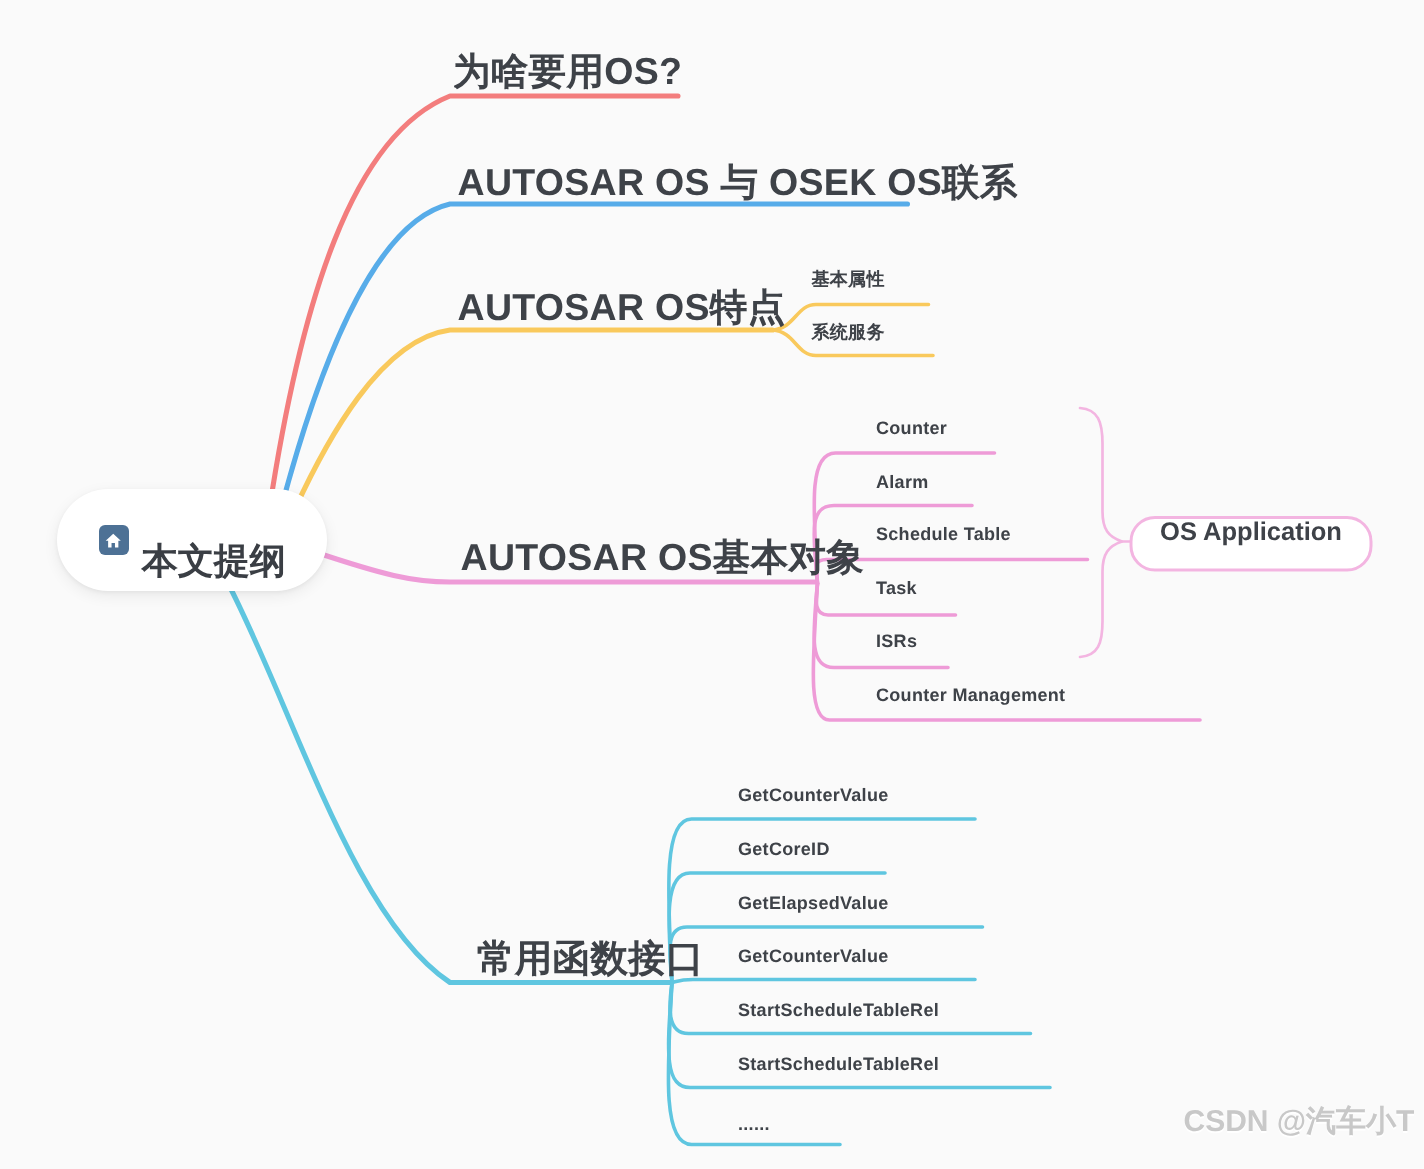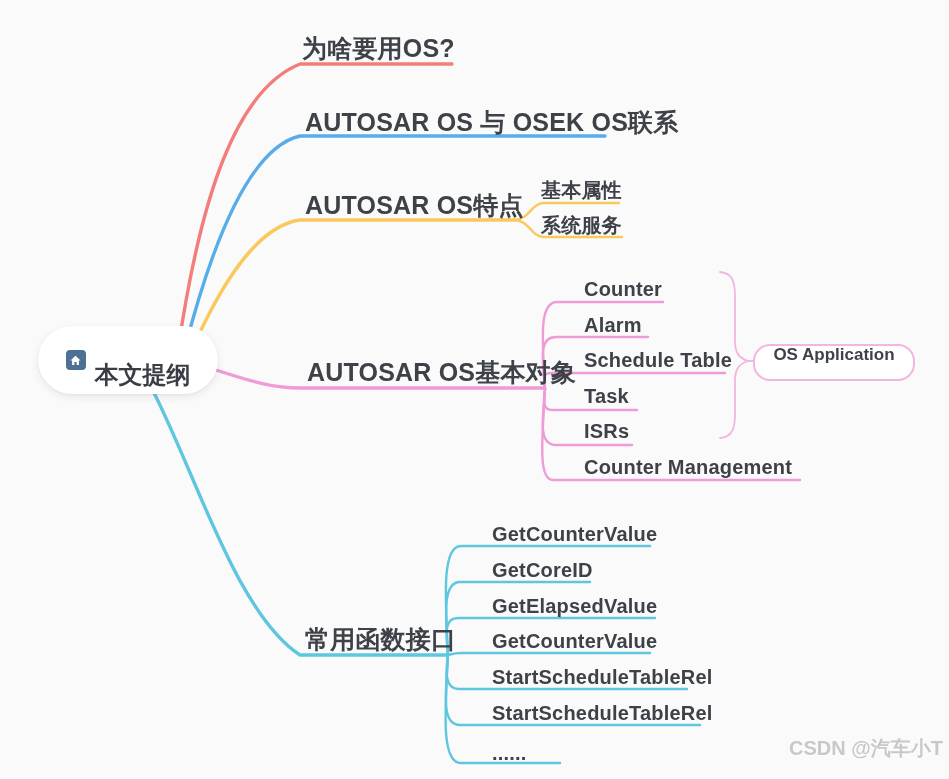--- a/index.html
+++ b/index.html
@@ -18,27 +18,27 @@
   .s-yellow{stroke:var(--yellow,#f9c95c)}
   .s-pink{stroke:var(--pink,#ee9bd7)}
   .s-pinklight{stroke:var(--pink-light,#f3b5e1)}
   .s-cyan{stroke:var(--cyan,#5fc6e0)}
 
   .label{
     position:absolute;font-weight:bold;color:var(--text,#3e4248);
     white-space:nowrap;line-height:1;letter-spacing:.2px;
   }
   .topic{font-size:25px}
-  .child{font-size:20px}
+  .child{font-size:12px}
 
   .b1{left:302px;top:36px}
   .b2{left:305px;top:110px}
   .b3{left:305px;top:193px}
   .b4{left:307px;top:360px}
-  .b5{left:305px;top:627px}
+  .b5{left:318px;top:627px}
 
   .yc1{left:541px;top:180px}
   .yc2{left:541px;top:215px}
 
   .pc1{left:584px;top:279px}
   .pc2{left:584px;top:315px}
   .pc3{left:584px;top:350px}
   .pc4{left:584px;top:386px}
   .pc5{left:584px;top:421px}
   .pc6{left:584px;top:457px}

